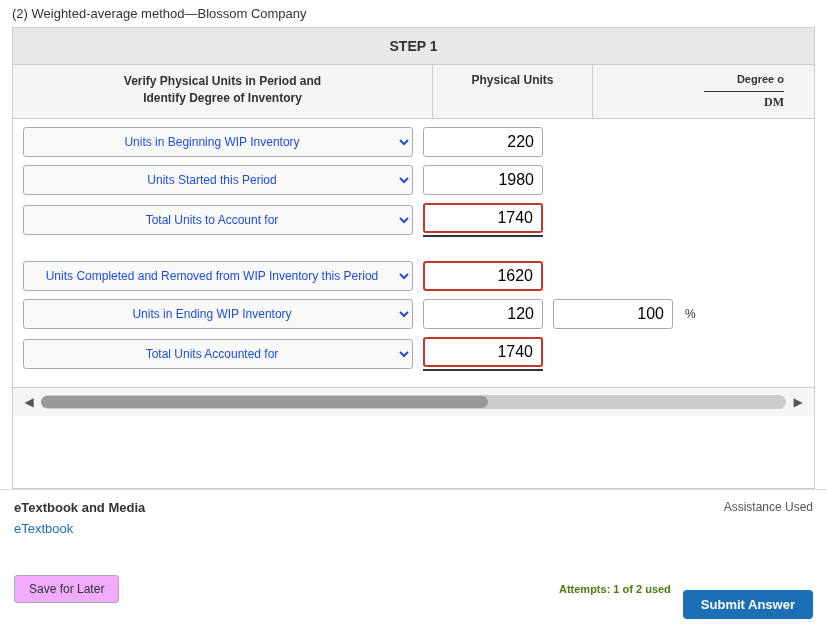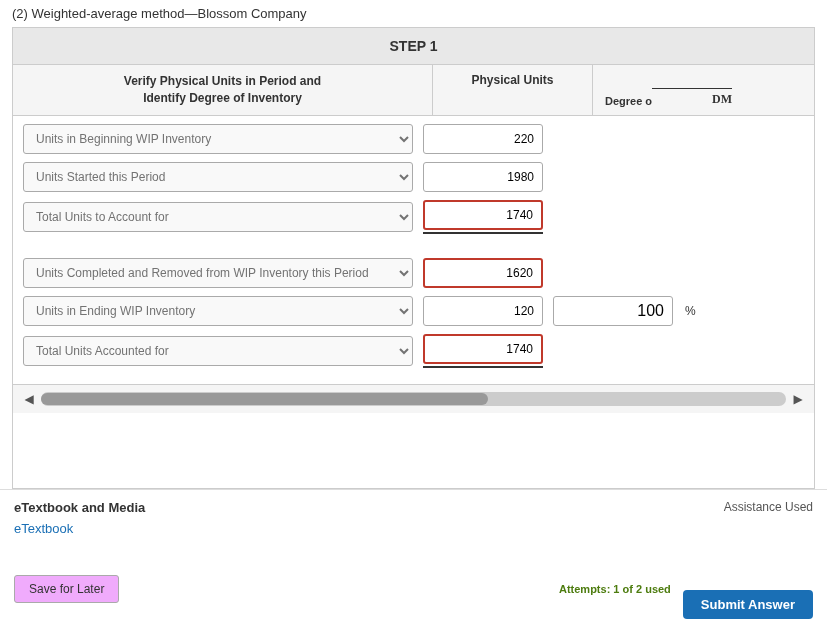--- a/index.html
+++ b/index.html
@@ -67,21 +67,21 @@
       border-right: 1px solid #ccc;
     }
 
     .col-header-right {
       flex: 1;
       padding: 8px 12px;
       font-weight: bold;
       font-size: 12px;
       text-align: center;
       display: flex;
-      flex-direction: row;
+      flex-direction: column;
       align-items: flex-end;
       padding-right: 30px;
     }
 
     .col-header-right .degree-title {
       font-weight: bold;
       font-size: 11px;
       color: #333;
       text-align: right;
     }
@@ -116,32 +116,33 @@
       flex: 0 0 390px;
     }
 
     .dropdown-select {
       width: 100%;
       padding: 5px 8px;
       border: 1px solid #aaa;
       border-radius: 3px;
       background: #f9f9f9;
       font-size: 12px;
-      color: #737373;
+      color: #1d4ed8;
       appearance: auto;
       height: 30px;
+      text-align: center;
     }
 
     .number-input {
       width: 120px;
       padding: 5px 8px;
       border: 1px solid #aaa;
       border-radius: 3px;
       text-align: right;
-      font-size: 12px;
+      font-size: 16px;
       height: 30px;
       background: #fff;
     }
 
     .number-input.error-border {
       border: 2px solid #c0392b;
     }
 
     .number-input.normal-border {
       border: 1px solid #aaa;

